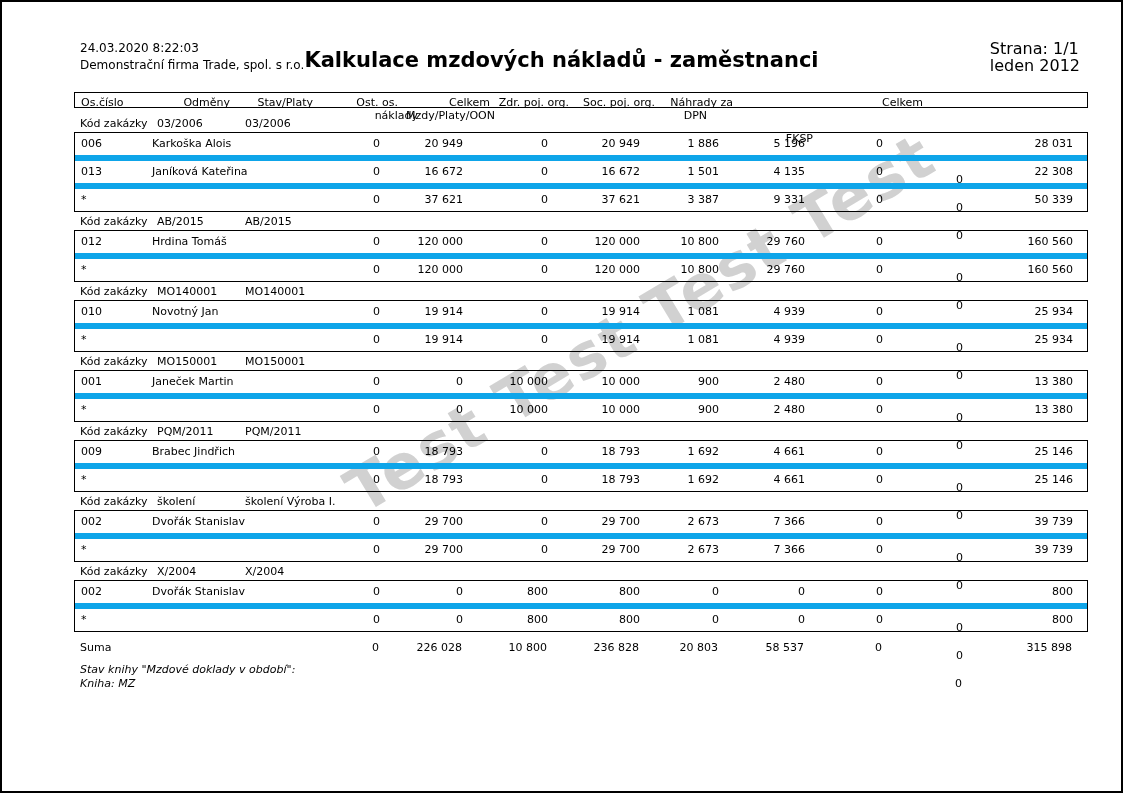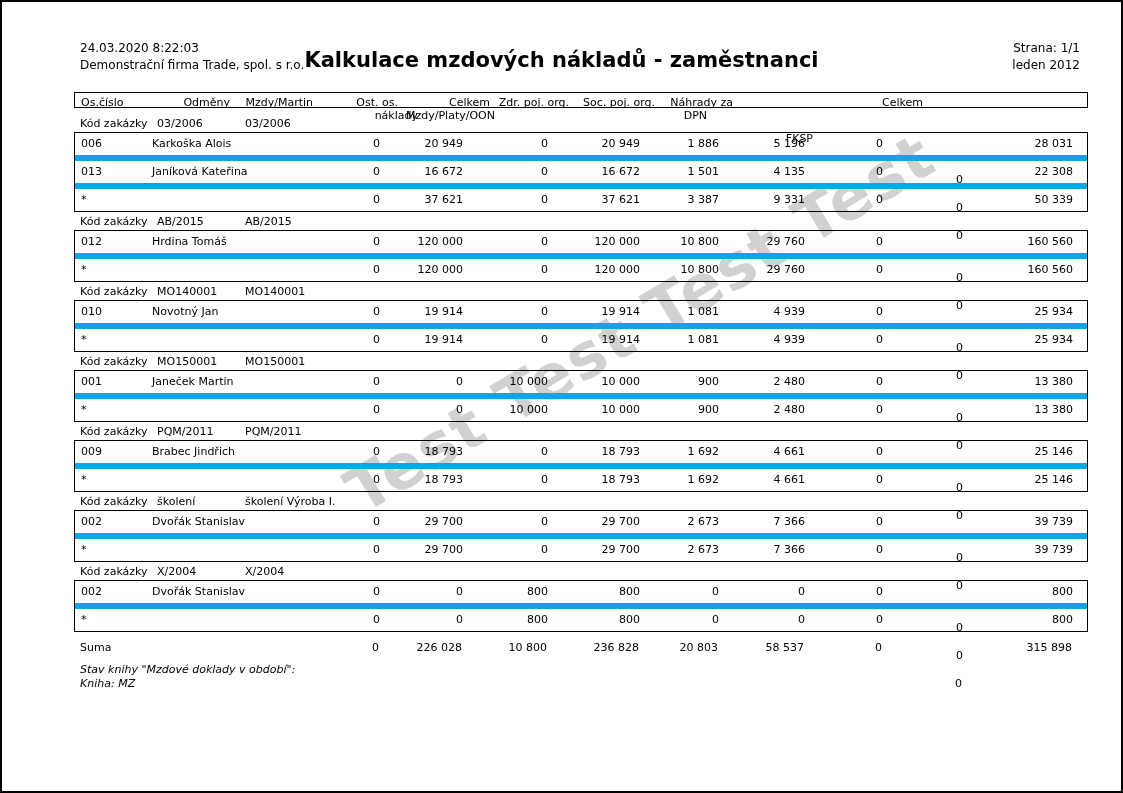--- a/index.html
+++ b/index.html
@@ -19,21 +19,21 @@
     font-size:62px;font-weight:bold;letter-spacing:2px;
     line-height:70px;white-space:nowrap;
     color:#c6c6c6;opacity:.8;
     transform:rotate(-31deg);transform-origin:0 50%;
     pointer-events:none;
   }
   .layer{position:relative;z-index:1;}
   
   .hdr-left{position:absolute;left:78px;top:38px;font-size:12px;line-height:17px;}
   .title{position:absolute;left:0;right:0;top:46px;text-align:center;font-size:21px;font-weight:bold;}
-  .hdr-right{position:absolute;right:41px;top:38px;text-align:right;font-size:12px;line-height:17px;margin-left:38px;}
+  .hdr-right{position:absolute;right:41px;top:38px;font-size:16px;line-height:17px;margin-left:38px;}
   
   .report{position:absolute;left:72px;top:90px;width:1014px;z-index:1;}
   .cell{box-sizing:border-box;flex:0 0 auto;white-space:nowrap;overflow:visible;}
   .c1{width:77px;padding-left:6px;}
   .c2{width:150px;}
   .c3{width:86px;}
   .c4{width:83px;}
   .c5{width:85px;}
   .c6{width:92px;}
   .c7{width:79px;}
@@ -85,21 +85,21 @@
     <div id="header-row">
         <div class="hc cell c1">
           <div class="l1">Os.číslo</div>
           <div class="l2"></div>
         </div>
         <div class="hc cell c3">
           <div class="l1">Odměny</div>
           <div class="l2"></div>
         </div>
         <div class="hc cell c4">
-          <div class="l1">Mzdy/Martin</div>
+          <div class="l1">Stav/Platy</div>
           <div class="l2"></div>
         </div>
         <div class="hc cell c5">
           <div class="l1">Ost. os.</div>
           <div class="l2">náklady</div>
         </div>
         <div class="hc cell c6">
           <div class="l1">Celkem</div>
           <div class="l2">Mzdy/Platy/OON</div>
         </div>

